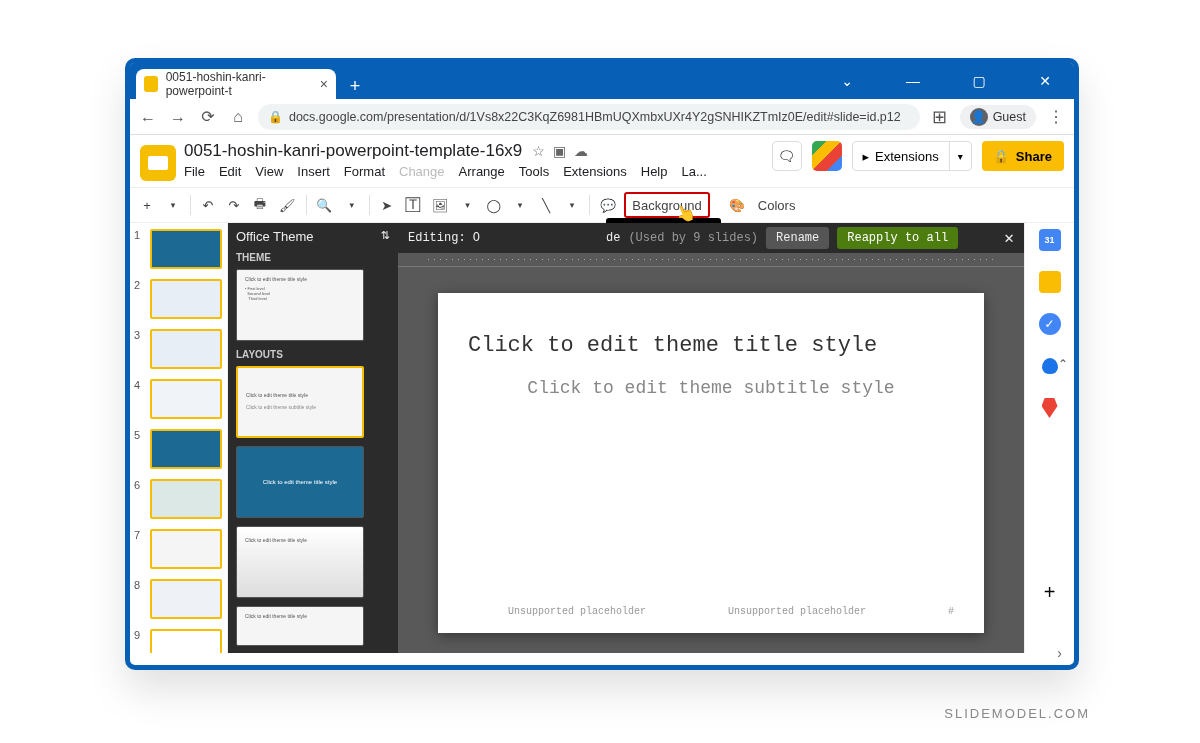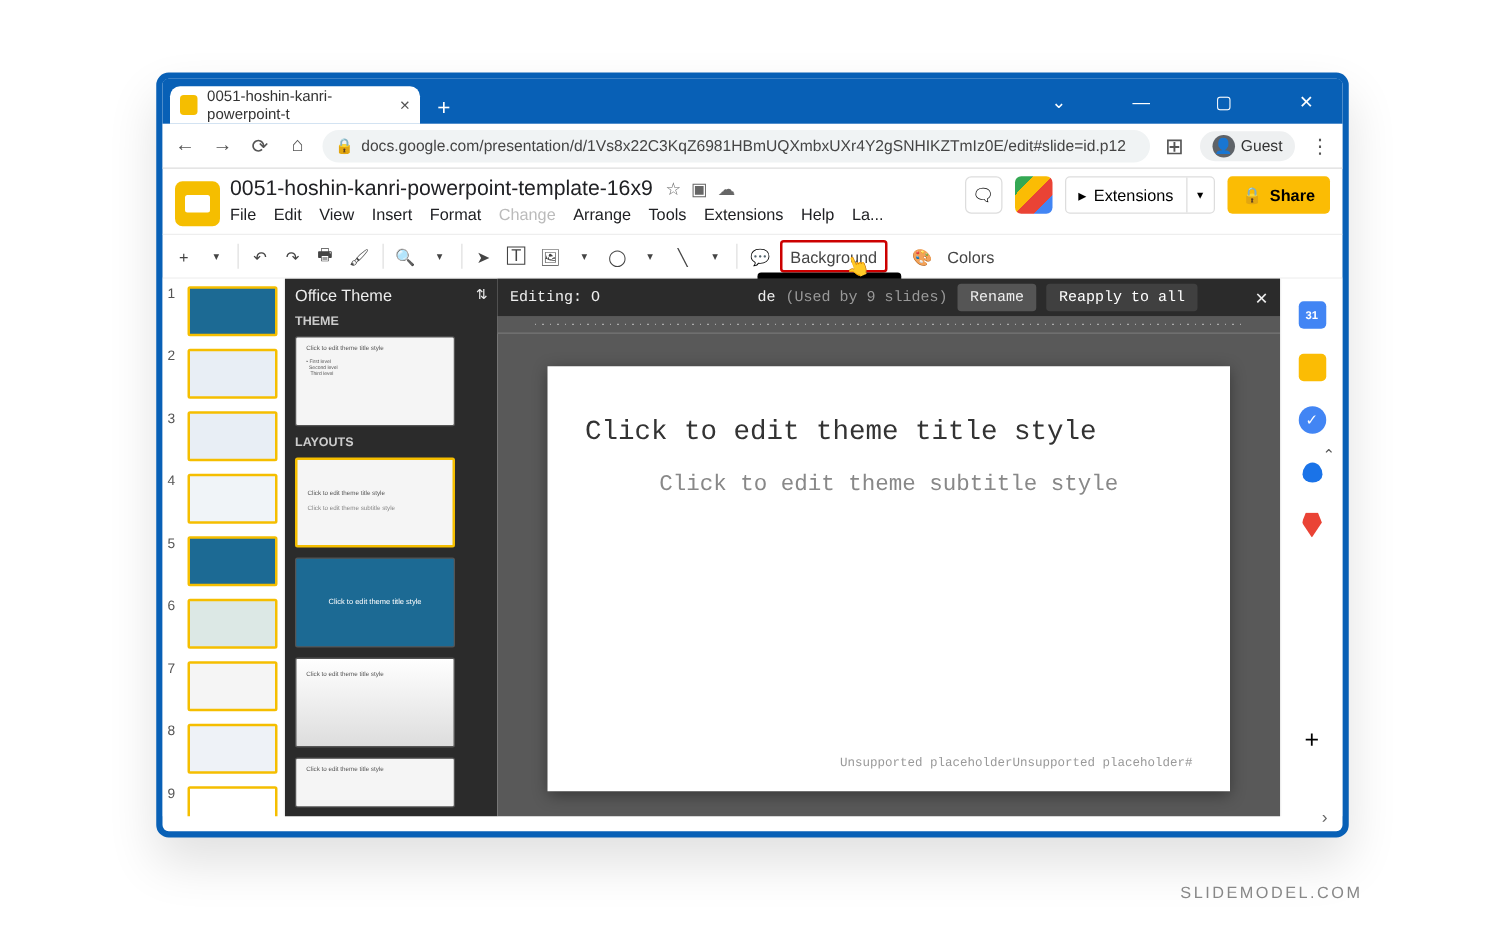--- a/index.html
+++ b/index.html
@@ -52,31 +52,31 @@
   .layout-thumb.sel { border:2px solid #f5be00;}
   .lt-white { background:#f5f5f5; }
   .lt-blue { background:#1c6a94; }
   .lt-grad { background:linear-gradient(#fff,#ddd);}
   .lt-text-sm { position:absolute; left:8px; font-size:5px; color:#555; }
   .lt-text-ctr { width:100%; text-align:center; font-size:6px; color:#fff; position:absolute; top:45%;}
   .canvas-area { flex:1; background:#595959; position:relative;font-family:Liberation Mono, monospace; }
   .edit-bar { height:30px; background:#2b2b2b; display:flex; align-items:center; padding:0 10px; gap:8px; font-size:12px; color:#eee;}
   .edit-bar .usedby { color:#999;}
   .rename-btn { background:#555; border-radius:3px; padding:4px 10px; font-size:12px;}
-  .reapply-btn { background:#404040; color:#fff; border-radius:3px; padding:4px 10px; font-size:12px;}
+  .reapply-btn { background:#4d7c0f; color:#fff; border-radius:3px; padding:4px 10px; font-size:12px;}
   .edit-bar .closex { margin-left:auto; font-size:16px;}
   .ruler-h { height:14px; background:#595959; border-bottom:1px solid #777; position:relative;}
   .ruler-h::after{ content:""; position:absolute; left:30px; right:30px; top:6px; height:1px; background:repeating-linear-gradient(90deg,#aaa 0,#aaa 1px,transparent 1px,transparent 6px);}
   .slide-canvas { position:absolute; left:40px; top:70px; right:40px; bottom:20px; background:#fff; box-shadow:0 3px 12px rgba(0,0,0,.4); padding:40px 30px 20px;}
   .slide-title { font-size:22px; color:#333; margin-bottom:20px;}
   .slide-sub { font-size:18px; color:#888; text-align:center; margin-bottom:50px;}
-  .ph-row { display:flex; justify-content:flex-end; font-size:10px; color:#999; position:absolute; bottom:16px; left:30px; right:30px;margin-left:40px;}
+  .ph-row { display:flex; justify-content:space-between; font-size:10px; color:#999; position:absolute; bottom:16px; left:30px; right:30px;margin-left:40px;}
   .right-rail { width:50px; background:#fff; border-left:1px solid #eee; display:flex; flex-direction:column; align-items:center; padding-top:6px; gap:20px;}
   .rail-icon { width:22px; height:22px; border-radius:4px; display:flex; align-items:center; justify-content:center; font-size:14px;}
-  .rail-cal { background:#4285f4; color:#fff; font-size:9px; font-weight:bold;margin-top:12px;}
+  .rail-cal { background:#4285f4; color:#fff; font-size:9px; font-weight:bold;}
   .rail-keep { background:#fbbc04;}
   .rail-tasks { background:#4285f4; border-radius:50%;}
   .rail-contacts { width:16px; height:16px; background:#1a73e8; border-radius:50% 50% 50% 50% / 60% 60% 40% 40%;}
   .rail-maps { width:16px; height:20px; background:#ea4335; clip-path: polygon(50% 100%, 0 40%, 20% 0, 80% 0, 100% 40%);}
   .watermark { position:absolute; right:110px; bottom:22px; font-size:13px; letter-spacing:2px; color:#888;margin-top:38px;}
   .hide-arrow { position:absolute; bottom:4px; right:12px; font-size:14px; color:#666;}
   .chevron-up { position:absolute; right:6px; top:50%; transform:translateY(-50%); font-size:12px; color:#555;}
 </style>
 </head>
 <body>

